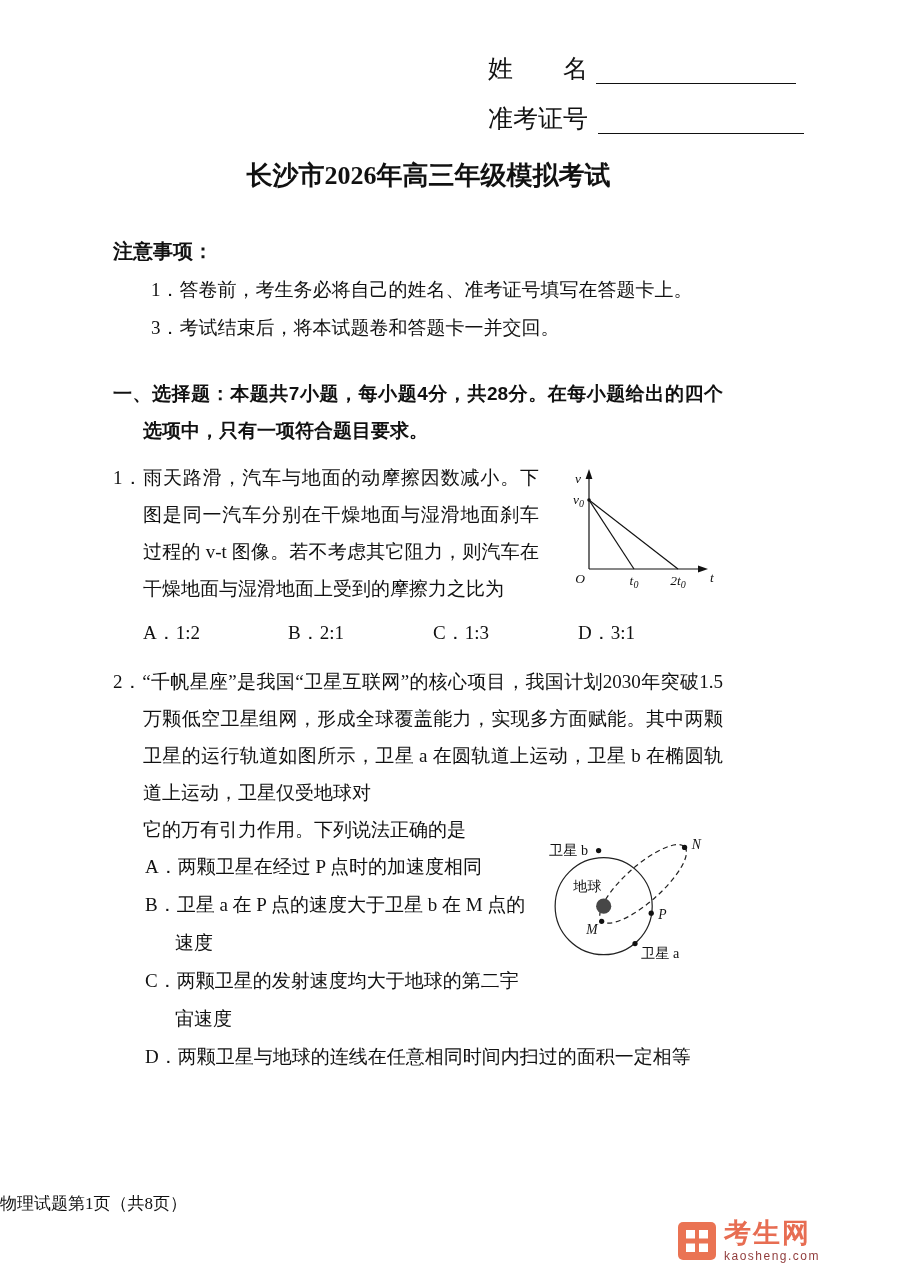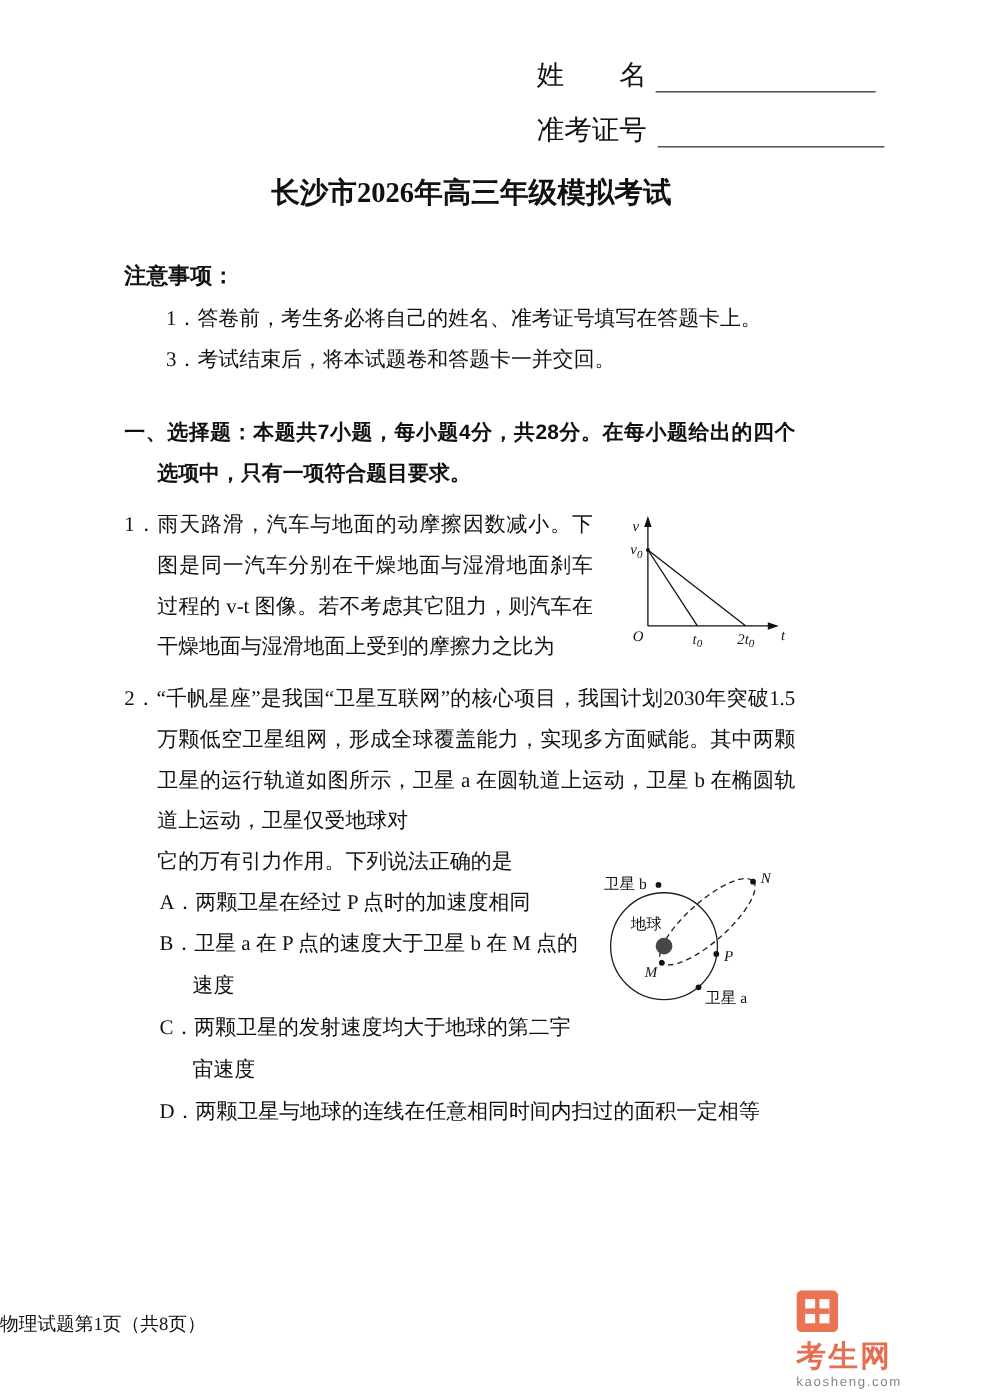--- a/index.html
+++ b/index.html
@@ -49,25 +49,25 @@
   .fig-svg .ital{font-style:italic;}
   .fig-svg .sub{font-size:10px;}
   .axis,.bline{stroke:#111;stroke-width:1.2;fill:none;}
   .orbit{fill:none;stroke:#222;stroke-width:1.2;}
   .dashed{stroke-dasharray:5 3.5;}
   .earth{fill:#474747;}
   .pt{fill:#111;}
   .arrow{fill:#111;}
   
   .footer{position:absolute;left:0;right:0;bottom:56px;text-align:left;font-size:17px;}
-  .brand{position:absolute;right:16px;bottom:8px;display:flex;align-items:flex-start;gap:8px;opacity:.88;flex-direction:column;}
+  .brand{position:absolute;right:16px;bottom:8px;display:flex;align-items:center;gap:8px;opacity:.88;}
   .brand-logo svg{display:block;}
   .brand-name{font-size:27px;font-weight:bold;color:#e4593b;letter-spacing:2px;
     font-family:"Liberation Sans","DejaVu Sans",sans-serif;line-height:1.1;}
-  .brand-domain{font-size:12px;color:#737373;letter-spacing:1.5px;
+  .brand-domain{font-size:12px;color:#7f1d1d;letter-spacing:1.5px;
     font-family:"Liberation Sans","DejaVu Sans",sans-serif;}
 </style>
 </head>
 <body>
 
 <div class="page">
 
   <div class="header-fields">
     <div class="field-row">
       <span class="field-label">姓　　名</span>
@@ -101,20 +101,26 @@
         <circle class="pt" cx="38" cy="37" r="1.8"></circle>
         <text class="ital" x="27" y="20" text-anchor="middle">v</text>
         <text class="ital" x="33" y="41" text-anchor="end"><tspan>v</tspan><tspan class="sub" dy="3">0</tspan></text>
         <text class="ital" x="29" y="120" text-anchor="middle">O</text>
         <text class="ital" x="83" y="122" text-anchor="middle"><tspan>t</tspan><tspan class="sub" dy="3">0</tspan></text>
         <text class="ital" x="127" y="122" text-anchor="middle"><tspan>2t</tspan><tspan class="sub" dy="3">0</tspan></text>
         <text class="ital" x="161" y="119" text-anchor="middle">t</text>
       </svg>
     </div>
     <p class="q-text">1．雨天路滑，汽车与地面的动摩擦因数减小。下图是同一汽车分别在干燥地面与湿滑地面刹车过程的 v-t 图像。若不考虑其它阻力，则汽车在干燥地面与湿滑地面上受到的摩擦力之比为</p>
+    <div class="options-row">
+      <span class="option">A．1:2</span>
+      <span class="option">B．2:1</span>
+      <span class="option">C．1:3</span>
+      <span class="option">D．3:1</span>
+    </div>
   </div>
 
   <div class="question q2">
     <p class="q-text">2．“千帆星座”是我国“卫星互联网”的核心项目，我国计划2030年突破1.5万颗低空卫星组网，形成全球覆盖能力，实现多方面赋能。其中两颗卫星的运行轨道如图所示，卫星 a 在圆轨道上运动，卫星 b 在椭圆轨道上运动，卫星仅受地球对</p>
     <div class="q2-bottom">
       <div class="figure orbit-figure">
         <svg class="fig-svg" width="180" height="152" viewBox="0 0 178 150">
           <circle class="orbit" cx="60" cy="88" r="48"></circle>
           <ellipse class="orbit dashed" cx="99" cy="66" rx="55" ry="18" transform="rotate(-41.5 99 66)"></ellipse>
           <circle class="earth" cx="60" cy="88" r="7.5"></circle>

